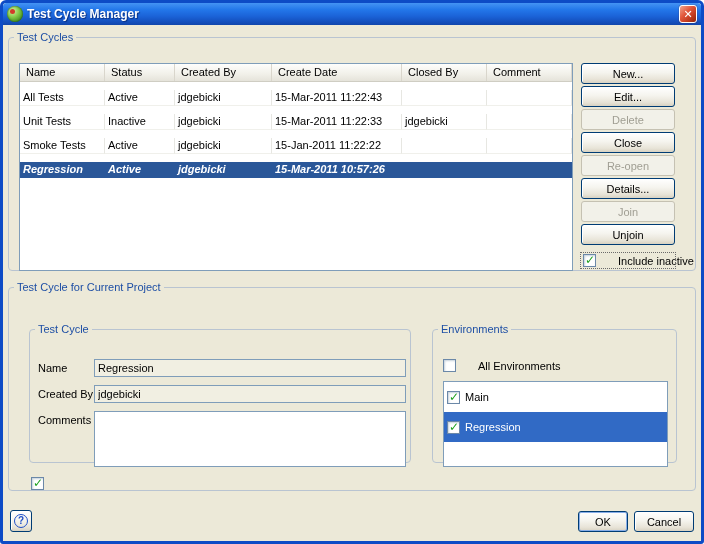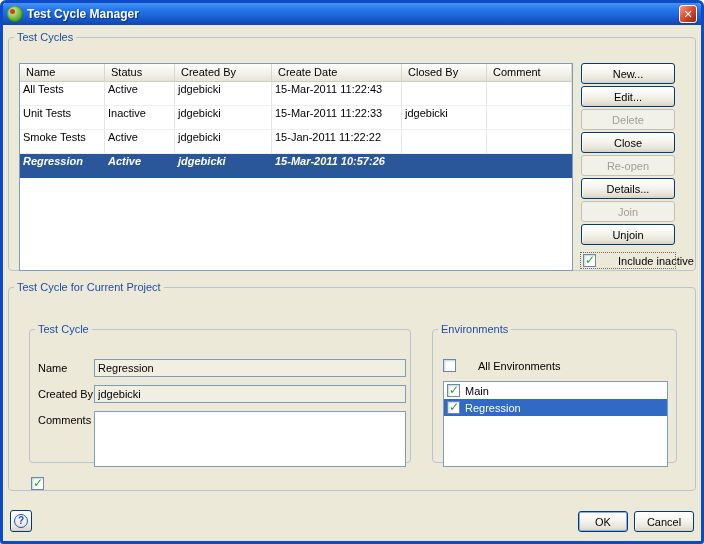--- a/index.html
+++ b/index.html
@@ -36,21 +36,21 @@
   #tc-inner          { left:20px;  top:30px; width:382px; height:140px; }
   #env-inner         { left:423px; top:30px; width:245px; height:140px; }
 
   
   .tc-table { position:absolute; left:10px; top:20px; width:554px; height:208px;
               border:1px solid #7F9DB9; background:#fff; overflow:hidden; }
   .thead, .tr { display:grid; grid-template-columns:85px 70px 97px 130px 85px 1fr; }
   .thead { height:18px; background:linear-gradient(180deg,#FEFEFC,#F1F0E9 60%,#E5E3DA);
            border-bottom:1px solid #CFCDC3; }
   .th { padding:2px 0 0 6px; border-right:1px solid #D9D6CC; white-space:nowrap; overflow:hidden; cursor:default; }
-  .tr { height:24px; cursor:default; }
+  .tr { height:16px; cursor:default;margin-top:8px; }
   .td { padding:1px 0 0 3px; border-right:1px solid #E7E7E2; border-bottom:1px solid #F0F0EB;
         white-space:nowrap; overflow:hidden; }
   .tr.selected { background:#2A5799; color:#fff; font-weight:bold; font-style:italic; }
   .tr.selected .td { border-right-color:#2A5799; border-bottom-color:#2A5799; }
 
   
   .btn-col { position:absolute; left:572px; top:20px; width:94px;
              display:flex; flex-direction:column; gap:2px; }
   .xp-btn { height:21px; border:1px solid #003C74; border-radius:3px;
             background:linear-gradient(180deg,#FFFFFF 0%,#F5F4EE 45%,#E8E4D8 80%,#D8D2C2 100%);
@@ -77,21 +77,21 @@
   
   .frm-label { position:absolute; left:8px; white-space:nowrap; }
   .fld { position:absolute; left:64px; width:312px; height:18px; border:1px solid #7F9DB9;
          background:#F1EFE2; font-family:inherit; font-size:11px; padding:0 3px; color:#000; }
   textarea.fld { background:#fff; height:56px; resize:none; padding:2px 3px; }
 
   
   .all-env { position:absolute; left:10px; top:24px; }
   .listbox { position:absolute; left:10px; top:46px; width:225px; height:86px;
              border:1px solid #7F9DB9; background:#fff; overflow:hidden; }
-  .list-item { height:17px; display:flex; align-items:center; gap:5px; padding-left:3px; cursor:default; }
+  .list-item { height:30px; display:flex; align-items:center; gap:5px; padding-left:3px; cursor:default; }
   .list-item.selected { background:#316AC5; color:#fff; }
 
   .external-cb { position:absolute; left:22px; top:184px; }
 </style>
 </head>
 <body>
 
 <div class="window">
 
   <div class="titlebar">

